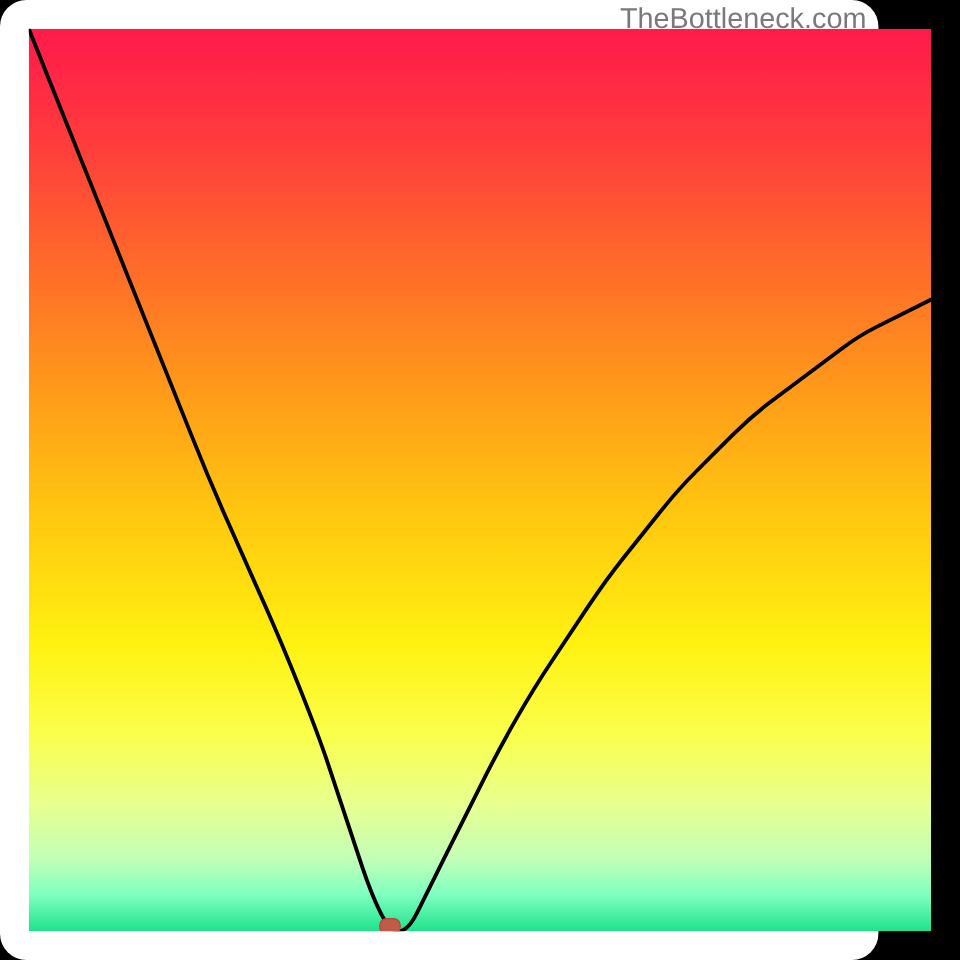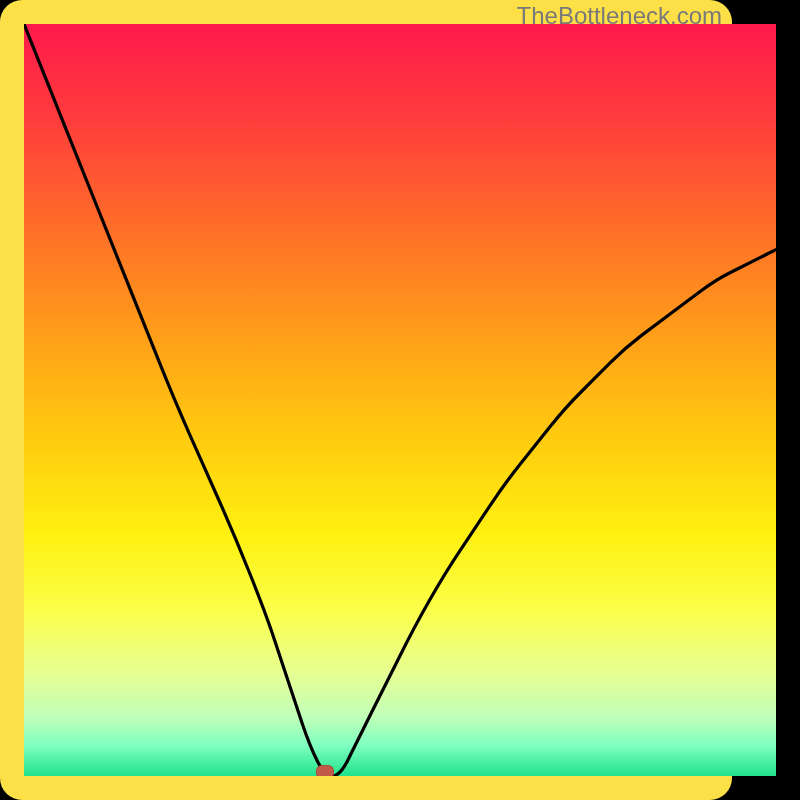--- a/index.html
+++ b/index.html
@@ -8,21 +8,21 @@
     width: 800px;
     height: 800px;
     background: #000;
     overflow: hidden;
     font-family: Arial, Helvetica, sans-serif;
   }
   .outer {
     position: relative;
     width: 732px;
     height: 800px;
-    background: #fde047;
+    background: #ffffff;
     border-radius: 22px;
   }
   .watermark {
     position: absolute;
     top: 2px;
     right: 10px;
     color: #797979;
     font-size: 24px;
     font-weight: 500;
     letter-spacing: 0px;

